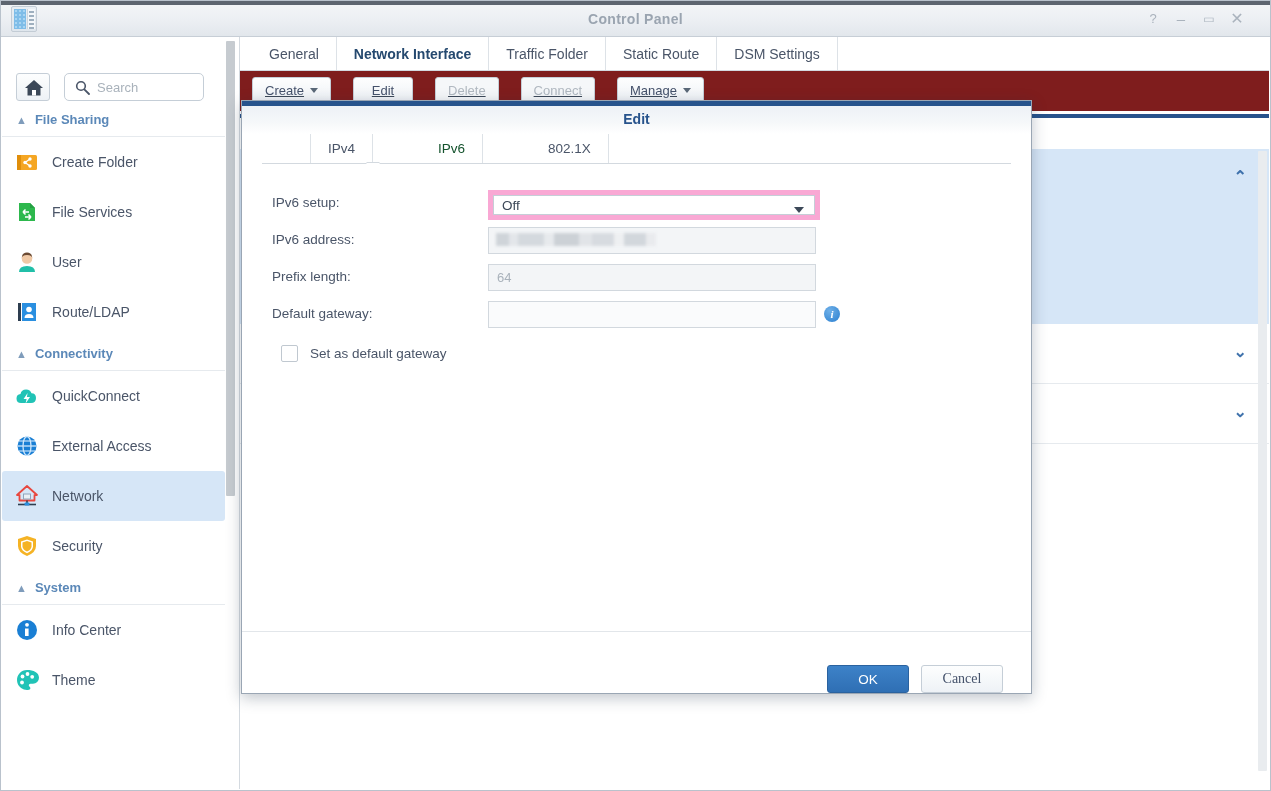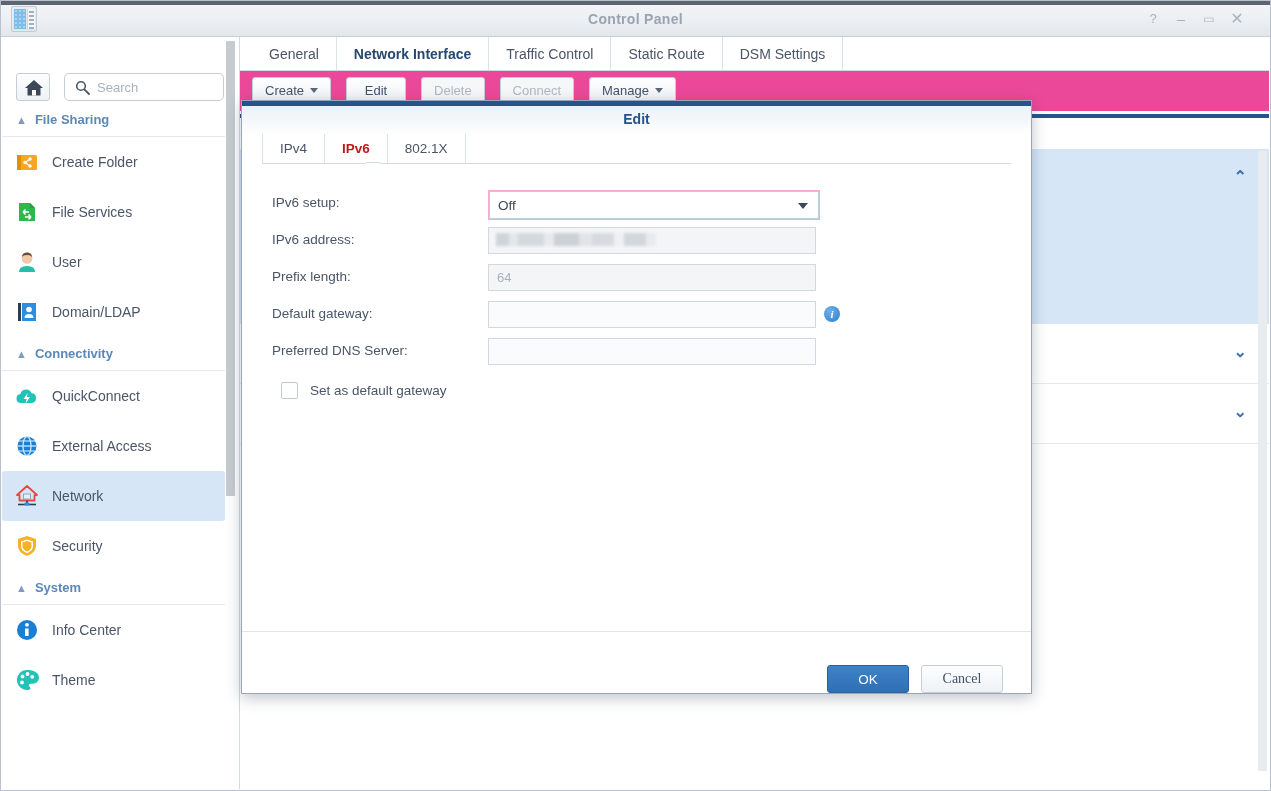--- a/index.html
+++ b/index.html
@@ -66,21 +66,21 @@
     background: #ffffff; border-right: 1px solid #d4dae0;
     overflow: hidden;
   }
   #home-btn {
     position: absolute; left: 14px; top: 36px; width: 34px; height: 28px;
     background: linear-gradient(to bottom,#fdfefe,#eef2f6);
     border: 1px solid #c5ced7; border-radius: 3px; cursor: pointer;
   }
   #home-btn svg { position: absolute; left: 7px; top: 5px; }
   #search-box {
-    position: absolute; left: 62px; top: 36px; width: 160px; height: 28px;
+    position: absolute; left: 62px; top: 36px; width: 140px; height: 28px;
     background: #fff; border: 1px solid #c5ced7; border-radius: 5px;
     cursor: text;
   }
   #search-box .mag { position: absolute; left: 10px; top: 6px; }
   #search-input {
     position: absolute; left: 32px; top: 0; width: 118px; height: 26px;
     border: 0; outline: 0; background: transparent;
     font-family: "Liberation Sans", sans-serif; font-size: 13px; color: #55616e;
   }
   #search-input::placeholder { color: #a9b2bb; }
@@ -123,22 +123,23 @@
     display: flex; align-items: stretch;
   }
   .tab {
     display: flex; align-items: center; padding: 0 17px;
     font-size: 14px; color: #4a5568; cursor: pointer;
     border-right: 1px solid #dde2e7;
   }
   .tab.active { font-weight: bold; color: #25496f; }
 
   #toolbar {
-    height: 40px; padding: 6px 0 0 12px; display: flex; gap: 15px;
-    background: #ec4899;
+    height: 40px; padding: 6px 0 0 12px; display: flex; gap: 22px;
+    background: #7f1d1d;
+    text-decoration: underline;
   }
   .tbtn {
     height: 26px; min-width: 60px; padding: 0 12px;
     display: flex; align-items: center; justify-content: center; gap: 6px;
     background: linear-gradient(to bottom,#fdfefe,#eef2f6);
     border: 1px solid #c5ced7; border-radius: 3px;
     font-size: 13px; color: #45526b; cursor: pointer;
   }
   .tbtn.disabled { color: #b0b8c0; background: #f5f7f9; cursor: default; }
   .caret { width: 0; height: 0; border-left: 4px solid transparent; border-right: 4px solid transparent; border-top: 5px solid #5a6878; }
@@ -175,41 +176,42 @@
     background: linear-gradient(to bottom,#edf1f6 0%,#f6f8fa 60%,#ffffff 100%);
   }
   #dlg-tabs {
     position: relative; display: flex; margin: 0 20px;
     border-bottom: 1px solid #d3d9df; height: 30px;
   }
   .dtab {
     display: flex; align-items: center; padding: 0 17px;
     font-size: 13.5px; color: #4a5568; cursor: pointer;
     border-right: 1px solid #dde2e7;
-  }
-  .dtab.active { font-weight: bold; color: #b91c1c; }
+    margin-left: 48px;
+  }
+  .dtab.active { font-weight: normal; color: #14532d; }
   .dtab:first-child { border-left: 1px solid #dde2e7; }
   #dtab-arrow {
     position: absolute; left: 104px; bottom: -7px;
     width: 0; height: 0; border-left: 7px solid transparent;
     border-right: 7px solid transparent; border-top: 7px solid #fff;
     filter: drop-shadow(0 -1px 0 #d3d9df);
   }
 
   #dlg-body { position: relative; padding: 24px 20px 0 30px; }
   .frow { position: relative; height: 32px; margin-bottom: 0; }
   .flabel {
     position: absolute; left: 0; top: 7px; width: 180px;
     font-size: 13.5px; color: #4a5568;
   }
   .fctl { position: absolute; left: 216px; top: 2px; width: 328px; }
 
   #ipv6-setup-wrap {
     position: relative; width: 332px; height: 30px;
-    border: 1px solid #f9a8d4;
+    border: 5px solid #f9a8d4;
   }
   #ipv6-setup {
     position: absolute; inset: 0;
     background: #fff; border: 1px solid #c5ced7;
     display: flex; align-items: center;
     padding: 0 8px; font-size: 13.5px; color: #3c4858; cursor: pointer;
   }
   #ipv6-setup .dcaret {
     position: absolute; right: 10px; top: 11px;
     width: 0; height: 0;
@@ -357,21 +359,21 @@
 
       <div class="nav-item">
         <span class="nav-ico">
           <svg width="26" height="26" viewBox="0 0 26 26">
             <rect x="4" y="4" width="3" height="18" fill="#2e3e50"></rect>
             <rect x="8" y="4" width="14" height="18" fill="#2a8fe0"></rect>
             <circle cx="15" cy="10.5" r="2.8" fill="#fff"></circle>
             <path d="M10.5 19 q0 -4 4.5 -4 q4.5 0 4.5 4 z" fill="#fff"></path>
           </svg>
         </span>
-        <span>Domain/LDAP</span>
+        <span>Route/LDAP</span>
       </div>
 
       <div class="sec-head">
         <span class="chev">▲</span>
         <span>Connectivity</span>
       </div>
 
       <div class="nav-item">
         <span class="nav-ico">
           <svg width="26" height="26" viewBox="0 0 26 26">
@@ -454,21 +456,21 @@
     <div id="side-sb-track">
       <div id="side-sb-thumb"></div>
     </div>
   </div>
 
   <div id="main">
 
     <div id="tabs">
       <div class="tab">General</div>
       <div class="tab active">Network Interface</div>
-      <div class="tab">Traffic Control</div>
+      <div class="tab">Traffic Folder</div>
       <div class="tab">Static Route</div>
       <div class="tab">DSM Settings</div>
     </div>
 
     <div id="toolbar">
       <div class="tbtn">
         <span>Create</span>
         <span class="caret"></span>
       </div>
       <div class="tbtn">Edit</div>
@@ -537,26 +539,20 @@
       </div>
 
       <div class="frow" style="margin-top:5px;">
         <div class="flabel">Default gateway:</div>
         <div class="fctl">
           <input class="finput editable" type="text" placeholder="" style="">
         </div>
         <div id="info-icon">i</div>
       </div>
 
-      <div class="frow" style="margin-top:5px;">
-        <div class="flabel">Preferred DNS Server:</div>
-        <div class="fctl">
-          <input class="finput editable" type="text" placeholder="" style="">
-        </div>
-      </div>
 
       <div id="cb-row">
         <div id="cb-box"></div>
         <div id="cb-label">Set as default gateway</div>
       </div>
     </div>
 
     <div id="dlg-footer">
       <button id="btn-ok">OK</button>
       <button id="btn-cancel">Cancel</button>

